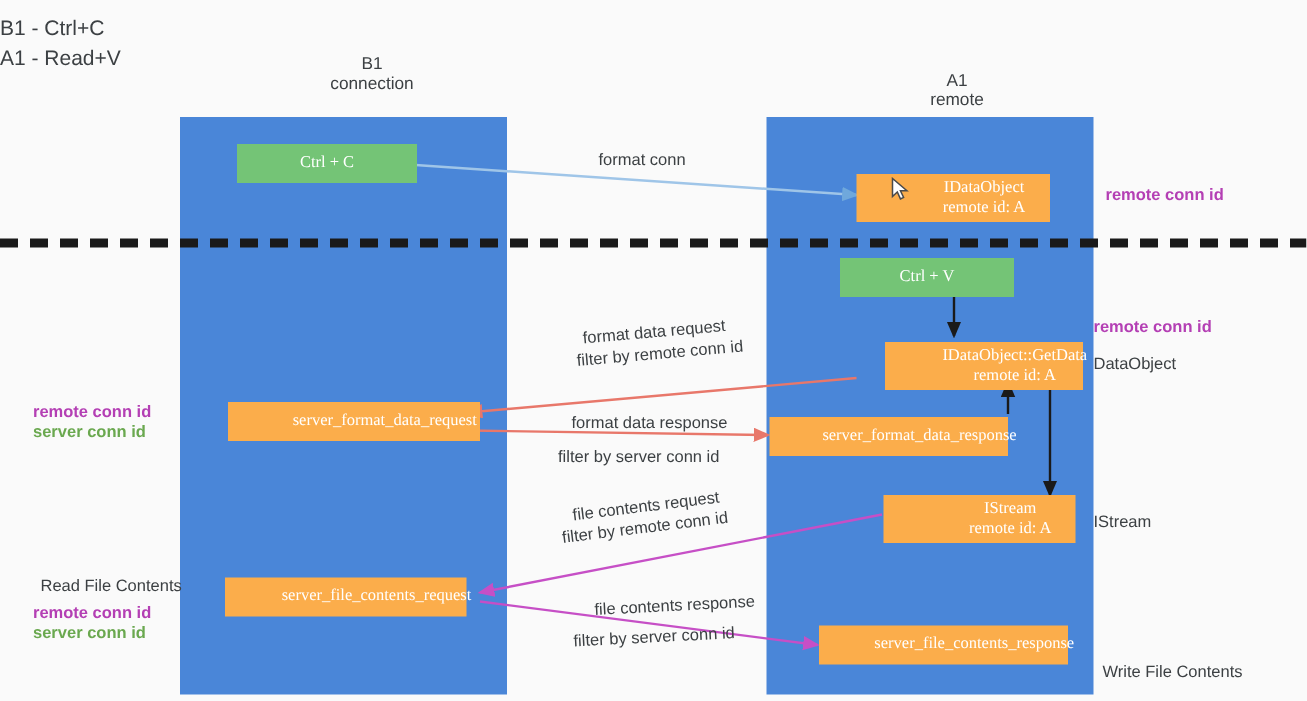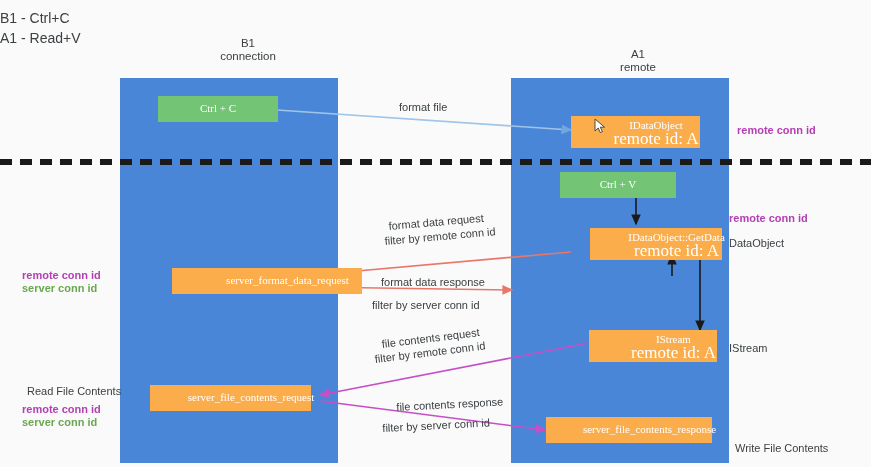--- a/index.html
+++ b/index.html
@@ -14,21 +14,21 @@
 
   .svg-layer{position:absolute;left:0;top:0;width:871px;height:467px;pointer-events:none;}
 
   .col{position:absolute;background:#4a86d8;}
   .col-head{position:absolute;text-align:center;font-size:11.5px;line-height:13px;color:#3c4043;white-space:pre-line;}
 
   .node{position:absolute;box-sizing:border-box;display:flex;flex-direction:column;
         align-items:center;justify-content:center;color:#ffffff;font-size:11px;line-height:13.5px;text-align:center;font-family:Liberation Serif, serif;}
   .node.green{background:#74c476;}
   .node.orange{background:#fbad4b;padding-left:41px;}
-  .node .l2{font-size:17px;}
+  .node .l2{font-size:11px;}
 
   .lbl{position:absolute;font-size:11px;line-height:14px;color:#3c4043;white-space:nowrap;}
   .lbl.purple{color:#b43fb4;font-weight:bold;}
   .lbl.green-t{color:#6aa84f;font-weight:bold;}
   .lbl.center{}
   .rot{transform-origin:left top;}
 
   .cursor-icon{position:absolute;pointer-events:none;}
 </style>
 </head>
@@ -99,40 +99,43 @@
 
   <div class="node green" style="left:560px;top:172px;width:116px;height:26px;">
     <span>Ctrl + V</span>
   </div>
 
   <div class="node orange" style="left:590px;top:228px;width:132px;height:32px;">
     <span>IDataObject::GetData</span>
     <span class="l2">remote id: A</span>
   </div>
 
-  <div class="node orange" style="left:152px;top:268px;width:190px;height:26px;margin-left:20px;">
+  <div class="node orange" style="left:152px;top:268px;width:168px;height:26px;">
     <span>server_format_data_request</span>
   </div>
 
+  <div class="node orange" style="left:513px;top:278px;width:159px;height:26px;">
+    <span>server_format_data_response</span>
+  </div>
 
   <div class="node orange" style="left:589px;top:330px;width:128px;height:32px;">
     <span>IStream</span>
     <span class="l2">remote id: A</span>
   </div>
 
   <div class="node orange" style="left:546px;top:417px;width:166px;height:26px;">
     <span>server_file_contents_response</span>
   </div>
 
   <div class="node orange" style="left:150px;top:385px;width:161px;height:26px;">
     <span>server_file_contents_request</span>
   </div>
 
   <div class="lbl" style="left:399px;top:100px;">
-    <span>format file</span>
+    <span>format conn</span>
   </div>
 
   <div class="lbl rot" style="left:388px;top:219px;transform:rotate(-5deg);">
     <span>format data request</span>
   </div>
   <div class="lbl rot" style="left:384px;top:234px;transform:rotate(-5deg);">
     <span>filter by </span><span class="purple">remote conn id</span>
   </div>
 
   <div class="lbl" style="left:381px;top:275px;">

